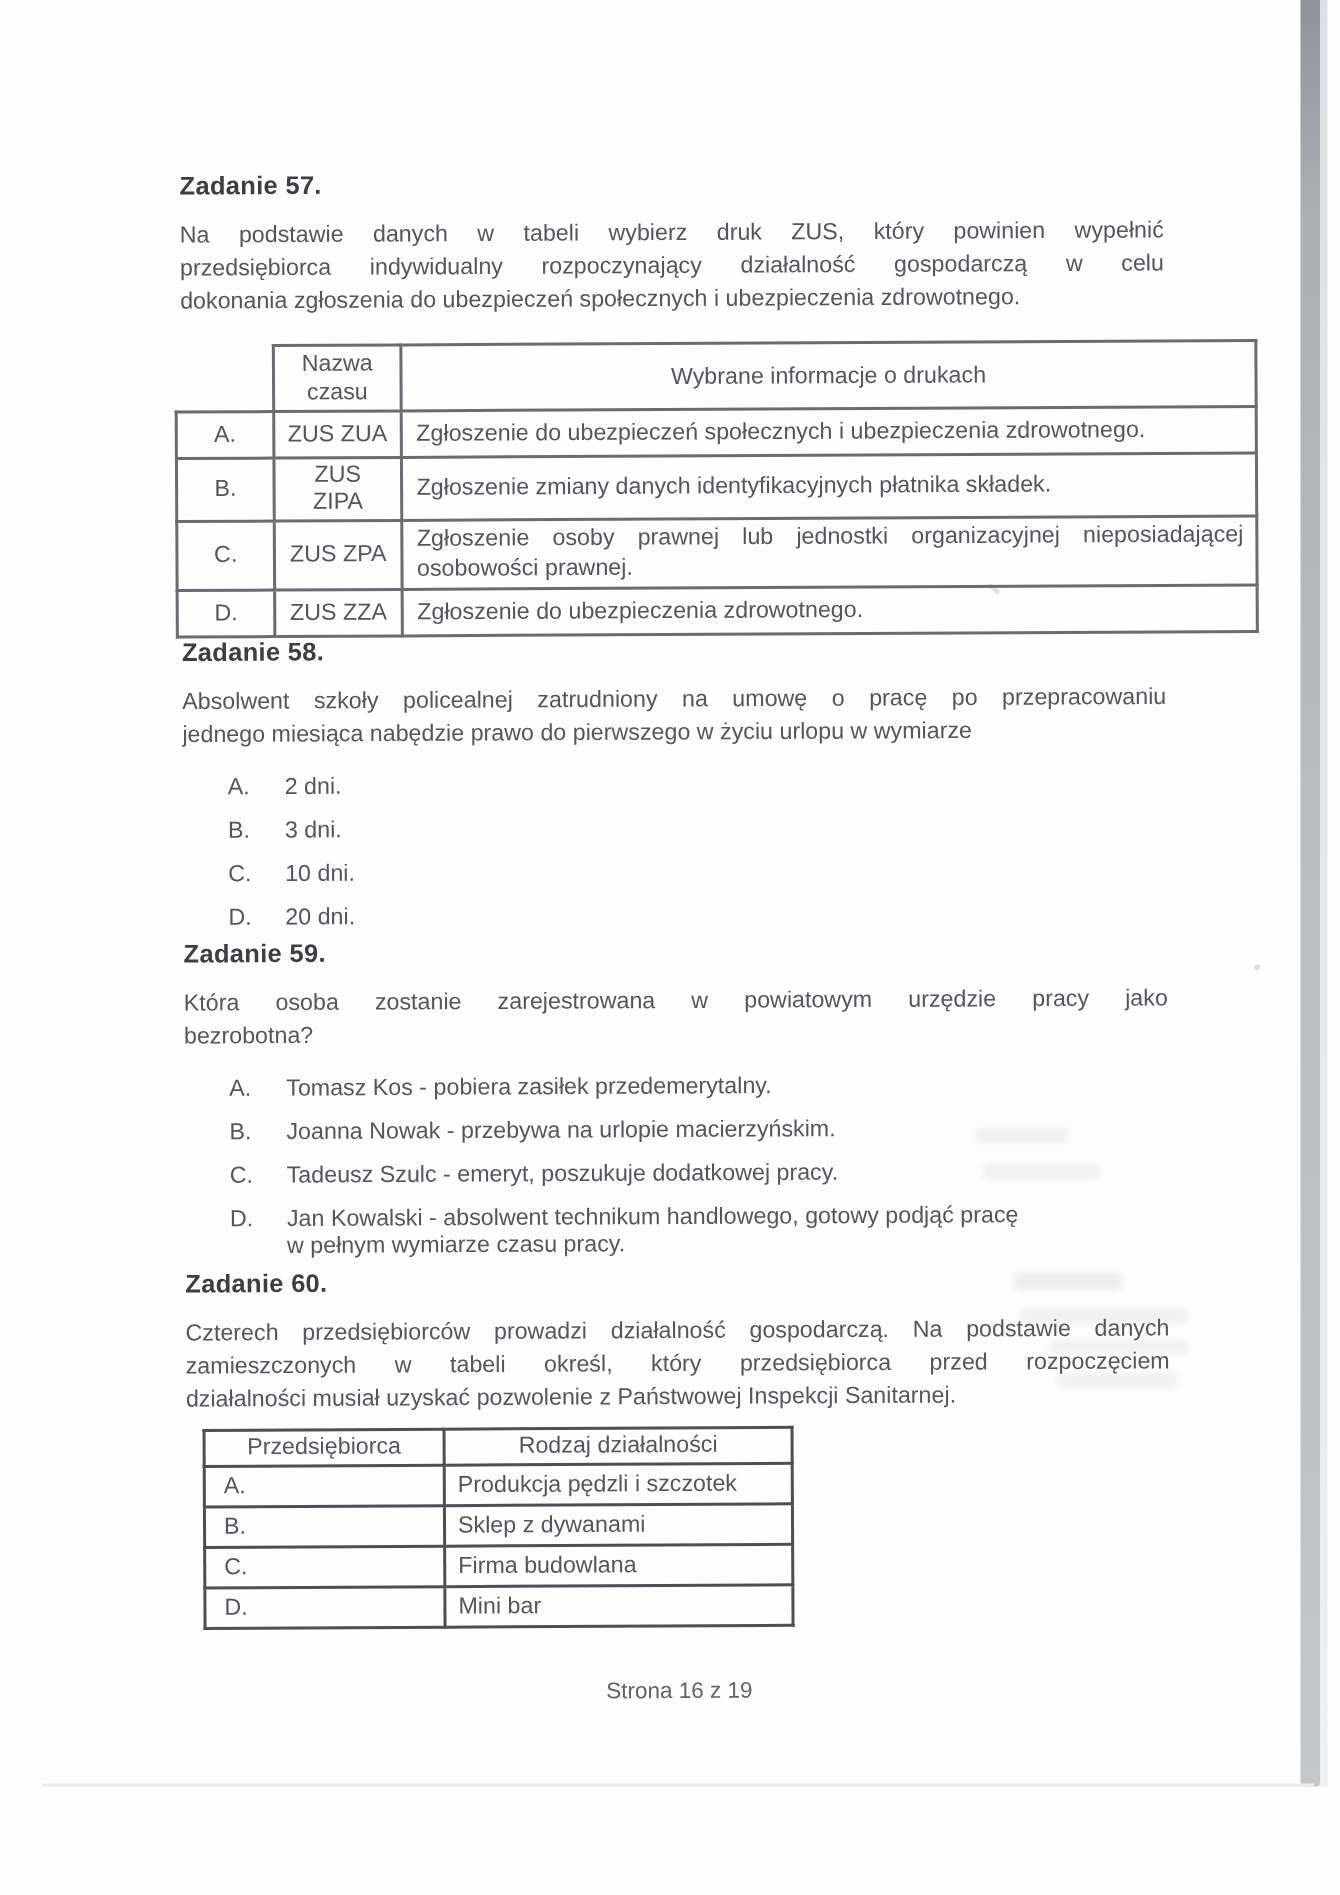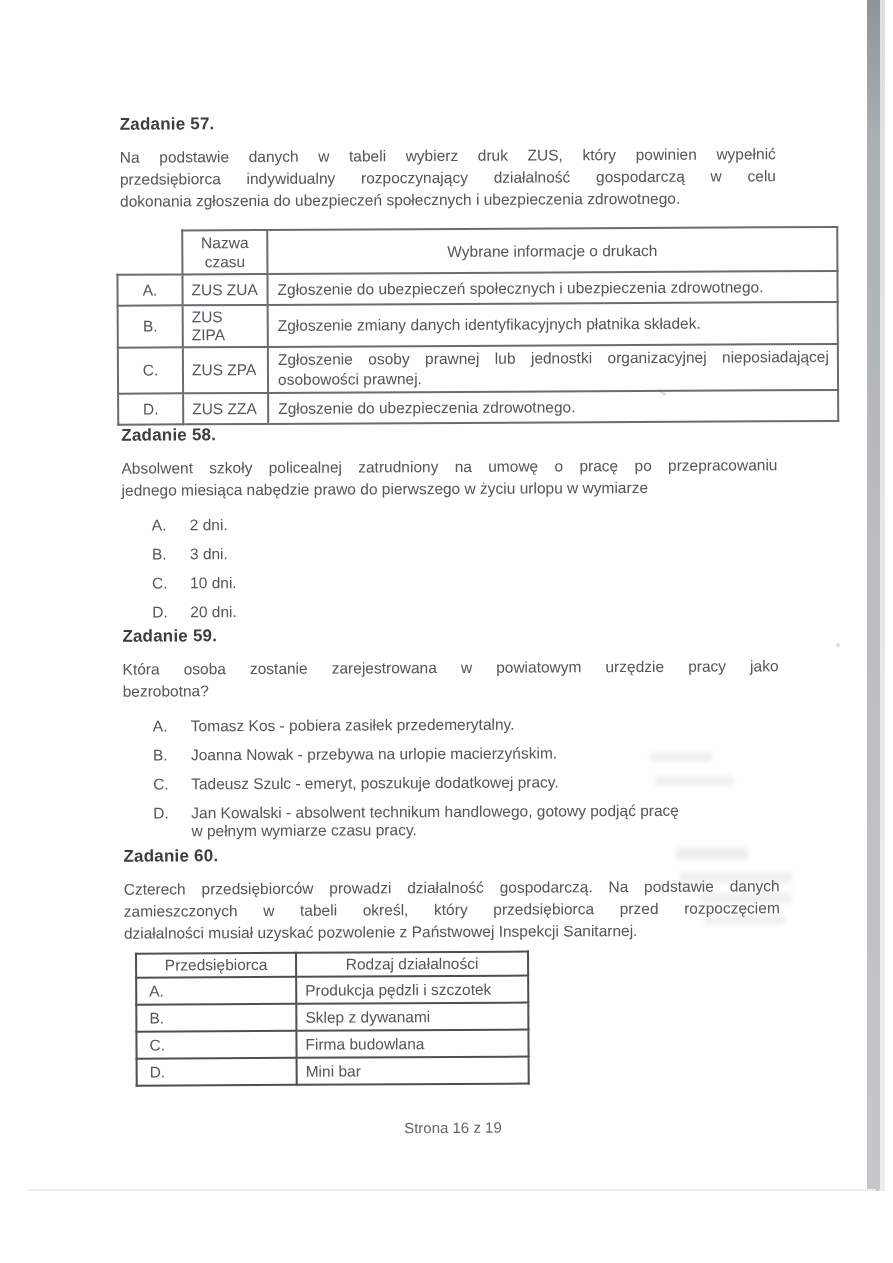--- a/index.html
+++ b/index.html
@@ -60,21 +60,21 @@
   .para{width:656px;font-size:15.5px;color:#55555c;}
   .jline{line-height:22px;text-align:justify;text-align-last:justify;}
   .jline.last{text-align-last:left;}
 
   
   table.t1{
     border-collapse:collapse;table-layout:fixed;
     width:720px;margin:17px 0 0 -4px;
     font-size:15.5px;color:#55555c;
   }
-  table.t1 th,table.t1 td{border:2px solid #6b6b71;padding:2px 8px;vertical-align:middle;}
+  table.t1 th,table.t1 td{border:2px solid #6b6b71;padding:2px 8px;vertical-align:middle;text-align:center;}
   table.t1 th.empty{border:none;background:transparent;}
   table.t1 th{font-weight:normal;text-align:center;line-height:19px;height:40px;}
   table.t1 td.letter{text-align:center;height:31px;padding:2px 4px;}
   table.t1 td.name{padding-left:8px;}
   table.t1 td.info{padding-left:9px;line-height:20px;text-align:justify;}
   table.t1 col.c-letter{width:65px;}
   table.t1 col.c-name{width:85px;}
   table.t1 col.c-info{width:570px;}
 
   

